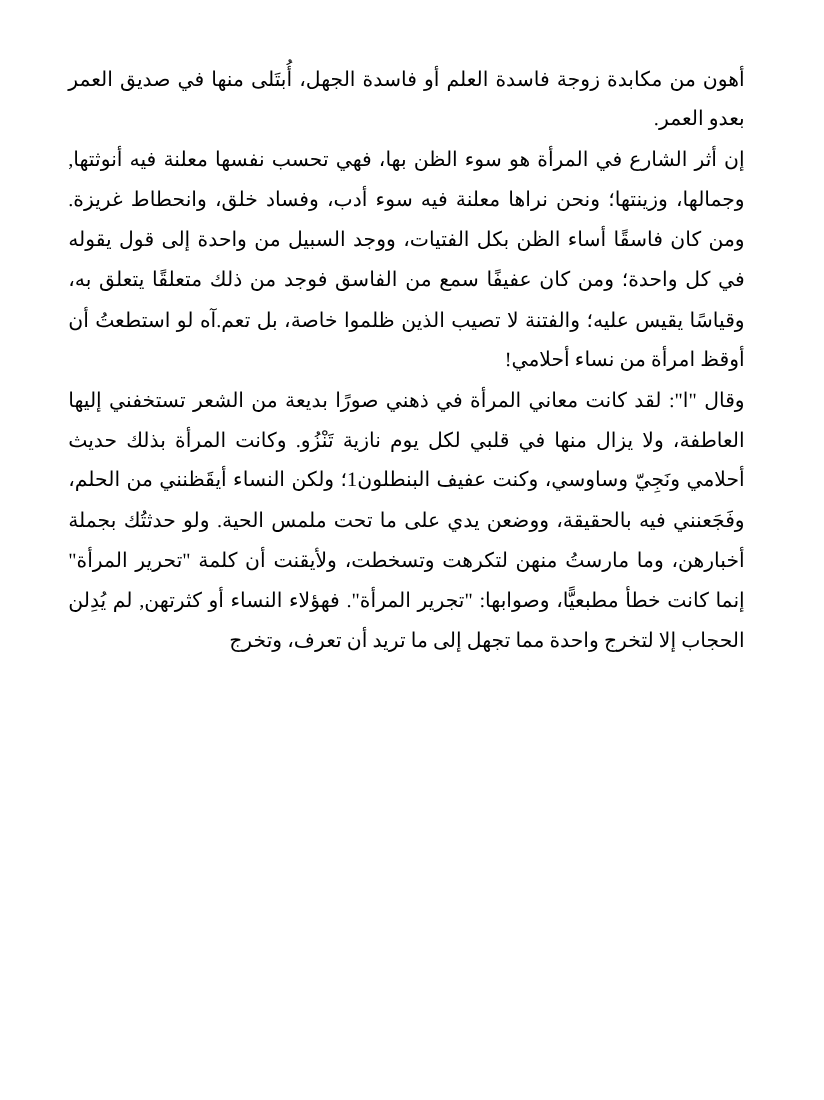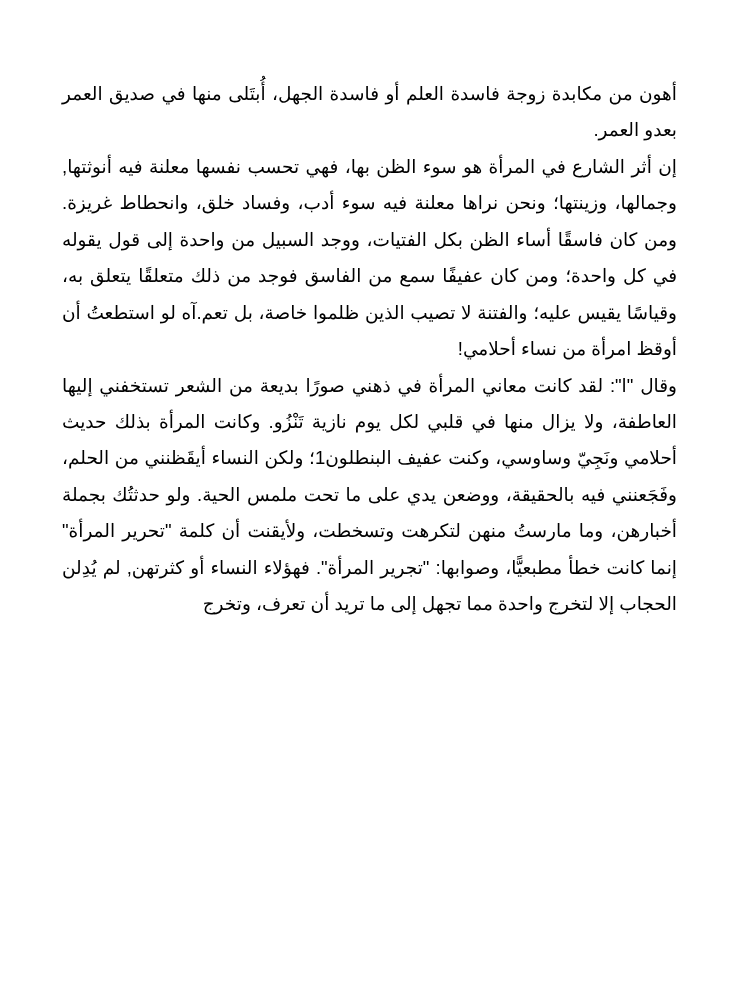--- a/index.html
+++ b/index.html
@@ -6,22 +6,22 @@
     margin: 0;
     padding: 0;
     background: #ffffff;
   }
   .page {
     position: relative;
     width: 749px;
     height: 1000px;
     background: #ffffff;
     box-sizing: border-box;
-    padding: 76px 72px 0 62px;
-    font-family: Liberation Sans, sans-serif;
+    padding: 55px 72px 0 62px;
+    font-family: Liberation Serif, serif;
     color: #000000;
     direction: rtl;
   }
   .doc-body {
     font-size: 18.5px;
     line-height: 1.97;
     text-align: justify;
     text-justify: inter-word;
   }
   p.para {

